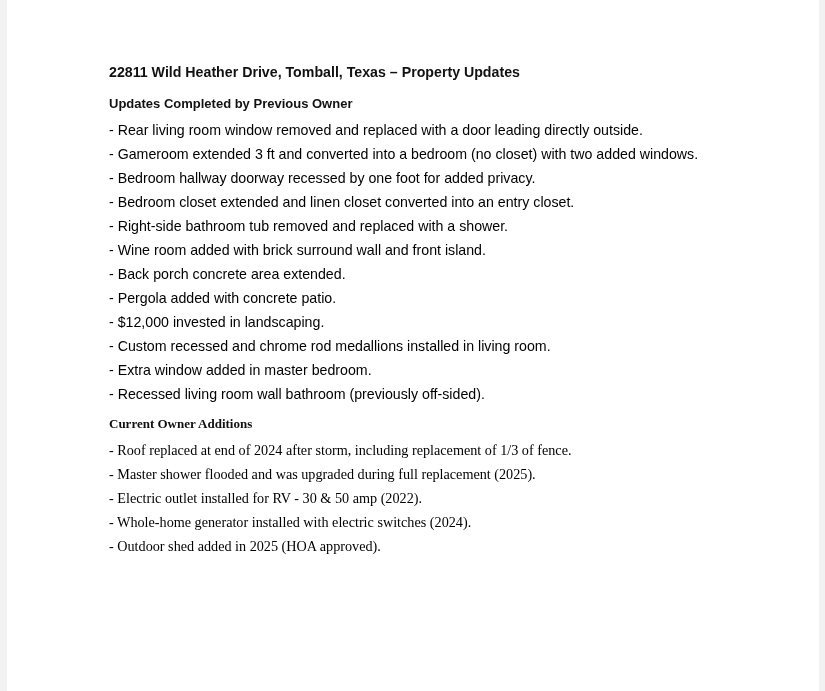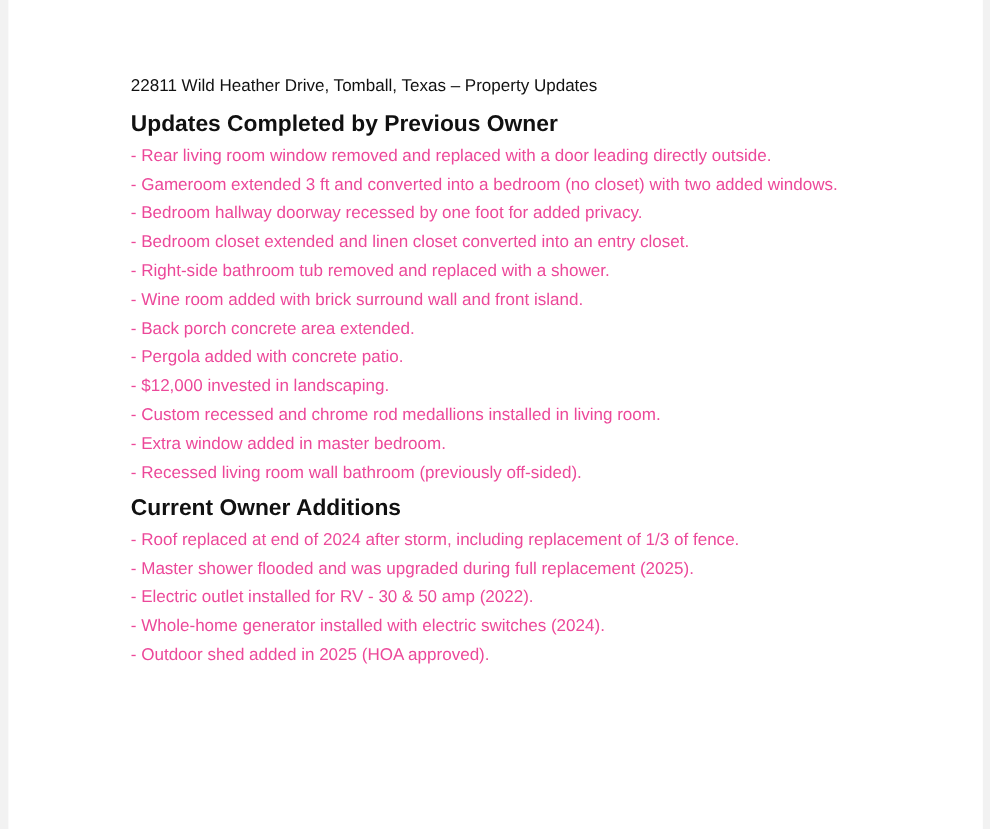--- a/index.html
+++ b/index.html
@@ -20,46 +20,47 @@
     }
     .content {
       position: absolute;
       left: 102px;
       top: 62px;
       width: 680px;
       font-family: "Liberation Sans", sans-serif;
       color: #111111;
     }
     .doc-title {
-      font-weight: normal;
+      font-weight: bold;
       font-size: 14.2px;
       line-height: 20px;
       margin: 0 0 12px 0;
       white-space: nowrap;
     }
     .section-heading {
       font-weight: bold;
-      font-size: 19px;
+      font-size: 13px;
       line-height: 20px;
       margin: 0 0 4px 0;
       white-space: nowrap;
     }
     .item-list {
       list-style: none;
       margin: 0;
       padding: 0;
     }
     .item-list li {
       font-size: 14.2px;
       line-height: 24px;
       white-space: nowrap;
-      color: #ec4899;
+      color: #000000;
     }
     .section + .section {
       margin-top: 8px;
+      font-family: Liberation Serif, serif;
     }
   </style>
 </head>
 <body>
 
 <div class="page">
   <div class="content">
     <div class="doc-title">22811 Wild Heather Drive, Tomball, Texas – Property Updates</div>
 
     <div class="section">

